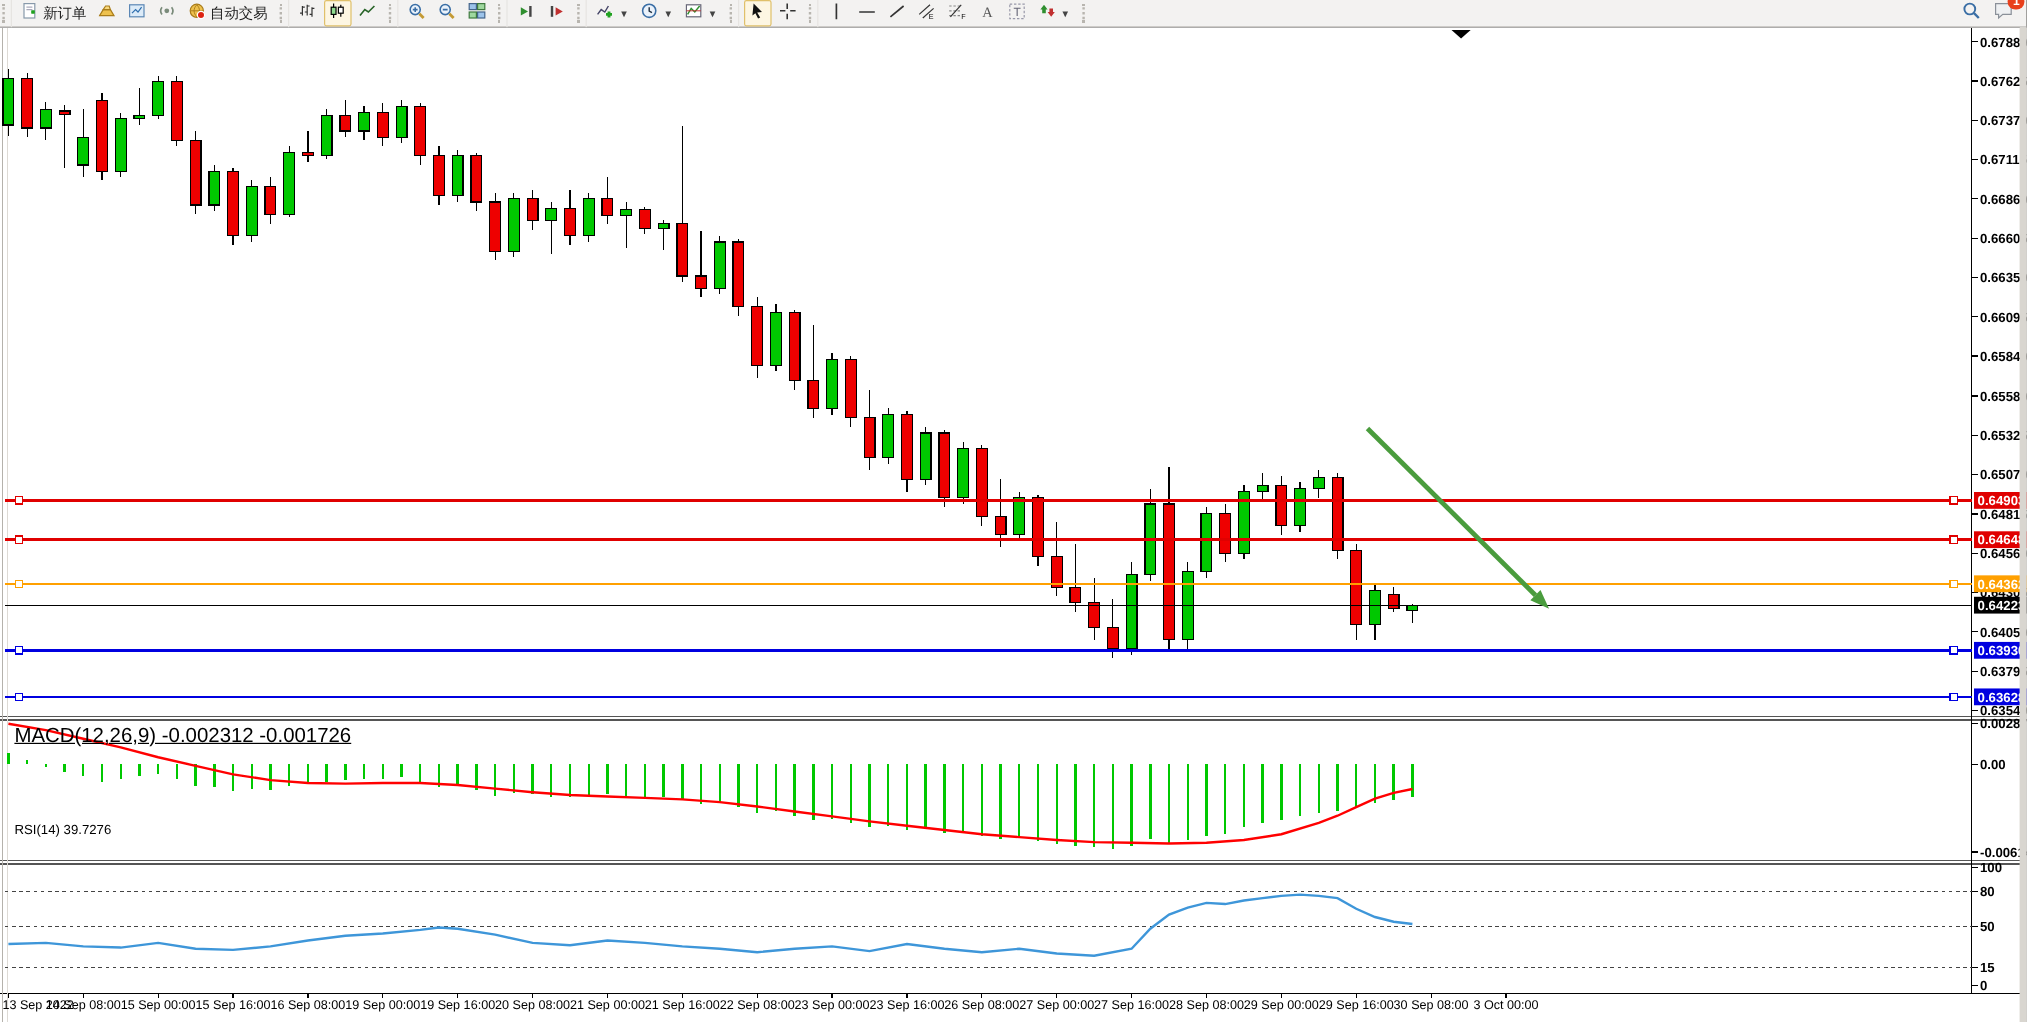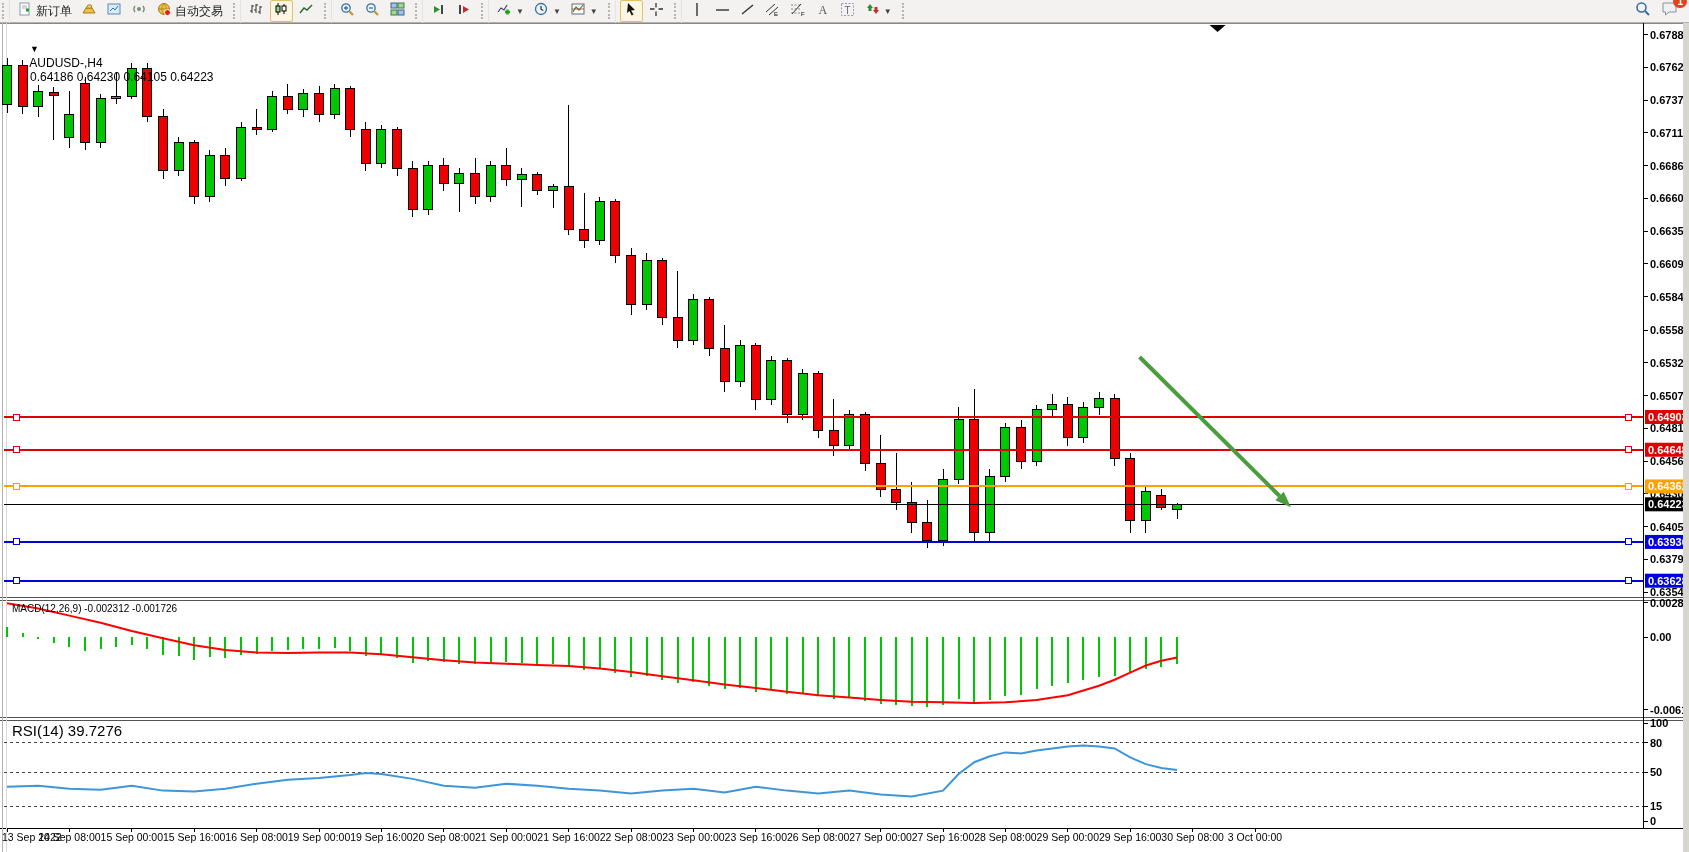--- a/index.html
+++ b/index.html
@@ -19,22 +19,22 @@
   #tb-right{margin-left:auto;display:flex;align-items:center;gap:10px;padding-right:10px;}
   .chat-wrap{position:relative;}
   .badge{position:absolute;top:-6px;right:-8px;background:#e8401c;color:#fff;border-radius:8px;
          font-size:10px;font-weight:bold;padding:0 4px;height:13px;line-height:13px;}
   
   #chart-wrap{position:absolute;left:0;top:23px;width:1689px;height:829px;background:#fff;}
   #chart-svg{position:absolute;left:0;top:0;}
   .ovl{position:absolute;font-size:12px;color:#000;white-space:pre;}
   #title-line{left:10px;top:5px;}
   #title-line .tri{font-size:9px;vertical-align:1px;}
-  #macd-label{left:12px;top:580px;font-size:10px;}
-  #rsi-label{left:12px;top:699px;font-size:15px;}
+  #macd-label{left:12px;top:580px;font-size:17px;text-decoration:underline;}
+  #rsi-label{left:12px;top:663px;font-size:11px;}
   #right-strip{position:absolute;right:0;top:0;width:6px;height:829px;background:#d9d6d0;}
 </style>
 </head>
 <body>
 
 <div id="app">
   <div id="toolbar">
       <div class="grip"></div>
       <div class="tgroup">
         <div class="tbtn">
@@ -624,22 +624,17 @@
           <line x1="1067.8" y1="805" x2="1067.8" y2="809" stroke="#000" shape-rendering="crispEdges"></line>
           <text font-family="&quot;Liberation Sans&quot;,sans-serif" font-size="10.5px" fill="#000000" font-weight="400" text-anchor="middle" x="1067.8" y="818">29 Sep 00:00</text>
           <line x1="1130.2" y1="805" x2="1130.2" y2="809" stroke="#000" shape-rendering="crispEdges"></line>
           <text font-family="&quot;Liberation Sans&quot;,sans-serif" font-size="10.5px" fill="#000000" font-weight="400" text-anchor="middle" x="1130.2" y="818">29 Sep 16:00</text>
           <line x1="1192.6" y1="805" x2="1192.6" y2="809" stroke="#000" shape-rendering="crispEdges"></line>
           <text font-family="&quot;Liberation Sans&quot;,sans-serif" font-size="10.5px" fill="#000000" font-weight="400" text-anchor="middle" x="1192.6" y="818">30 Sep 08:00</text>
           <line x1="1255" y1="805" x2="1255" y2="809" stroke="#000" shape-rendering="crispEdges"></line>
           <text font-family="&quot;Liberation Sans&quot;,sans-serif" font-size="10.5px" fill="#000000" font-weight="400" text-anchor="middle" x="1255" y="818">3 Oct 00:00</text>
         </g>
       </svg>
-    <div class="ovl" id="title-line">
-      <span class="tri">▼</span>
-      <span>AUDUSD-,H4</span>&nbsp;
-      <span>0.64186 0.64230 0.64105 0.64223</span>
-    </div>
     <div class="ovl" id="macd-label">MACD(12,26,9) -0.002312 -0.001726</div>
     <div class="ovl" id="rsi-label">RSI(14) 39.7276</div>
     <div id="right-strip"></div>
   </div>
 </div>
 
 </body></html>

